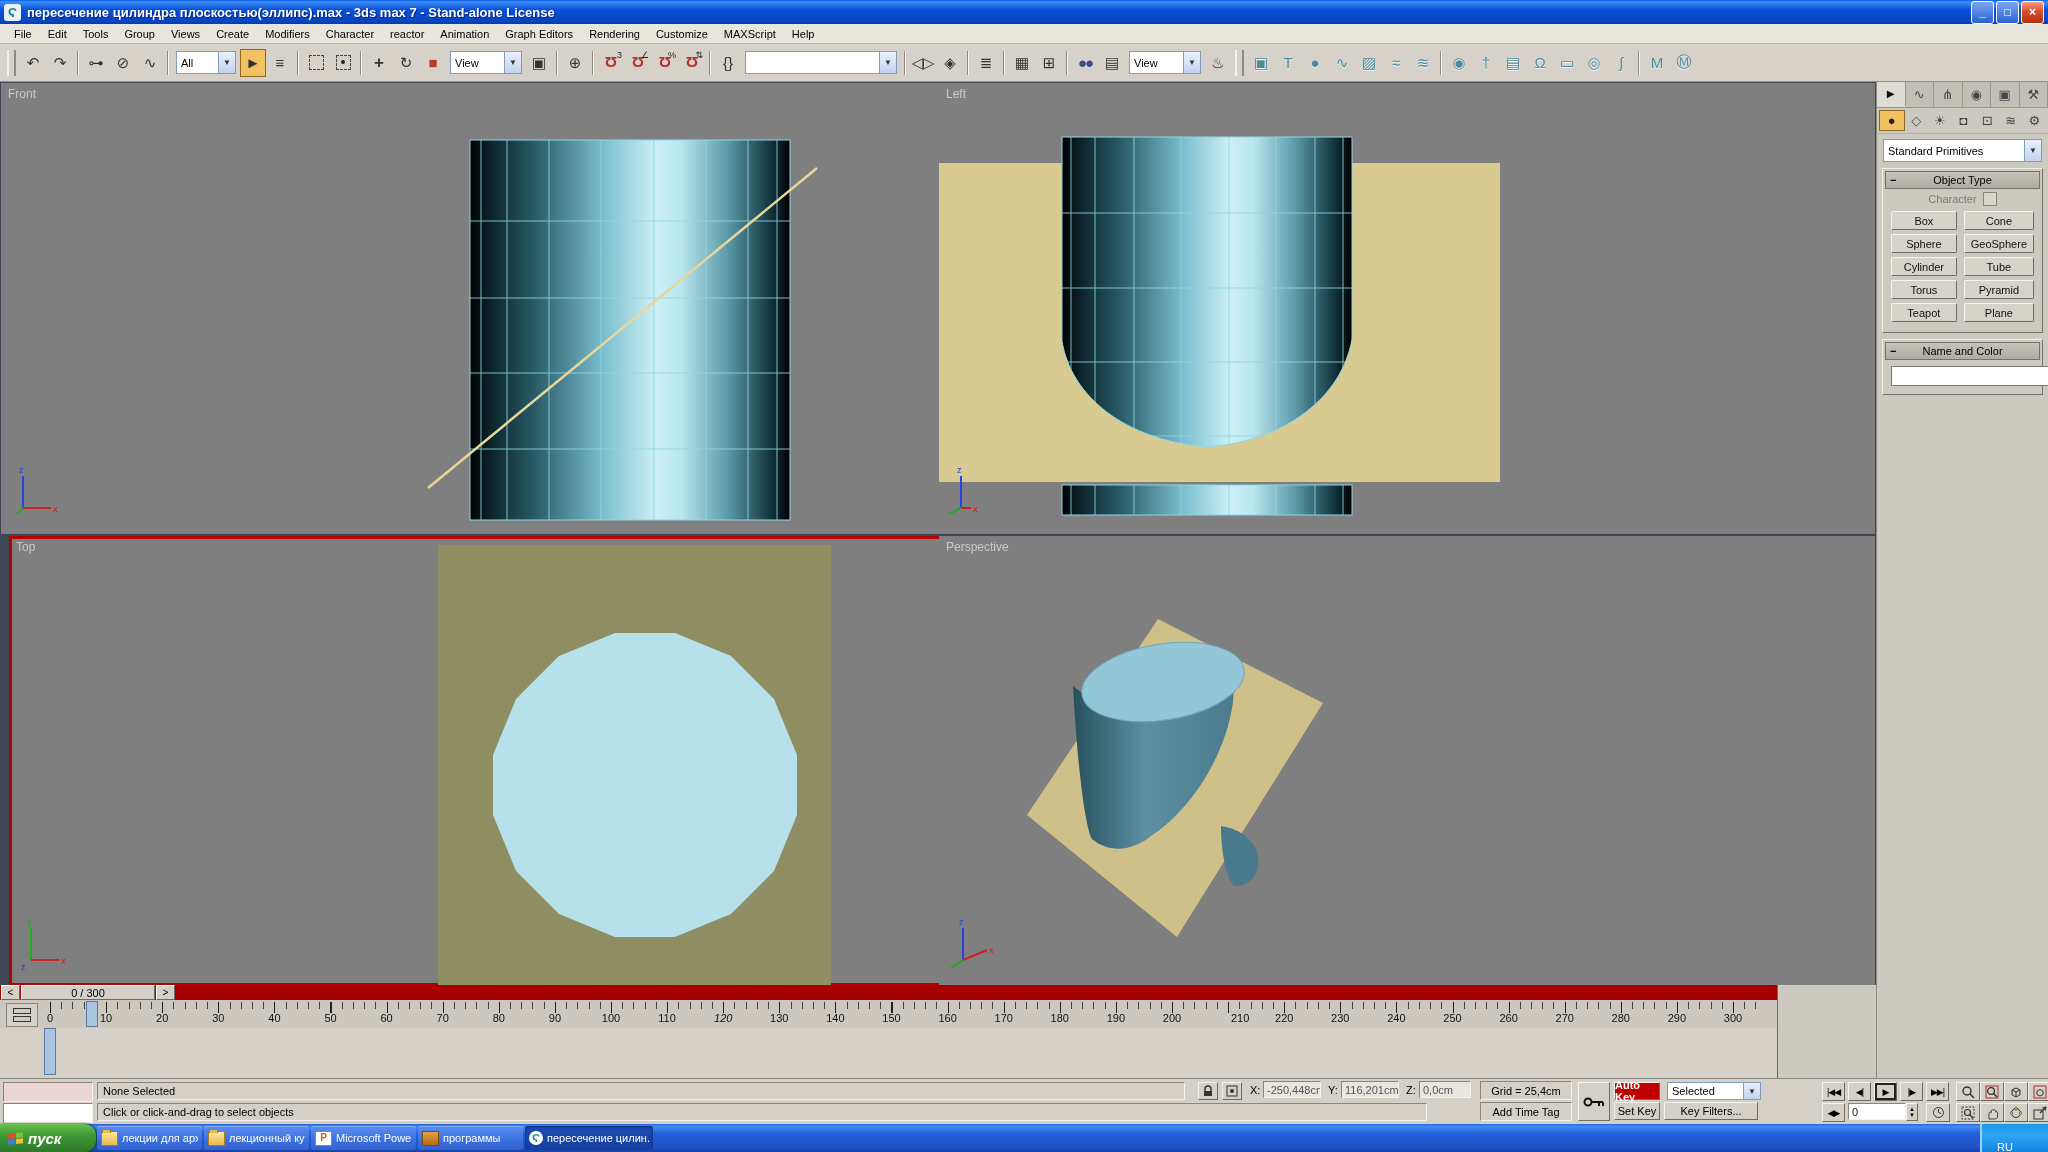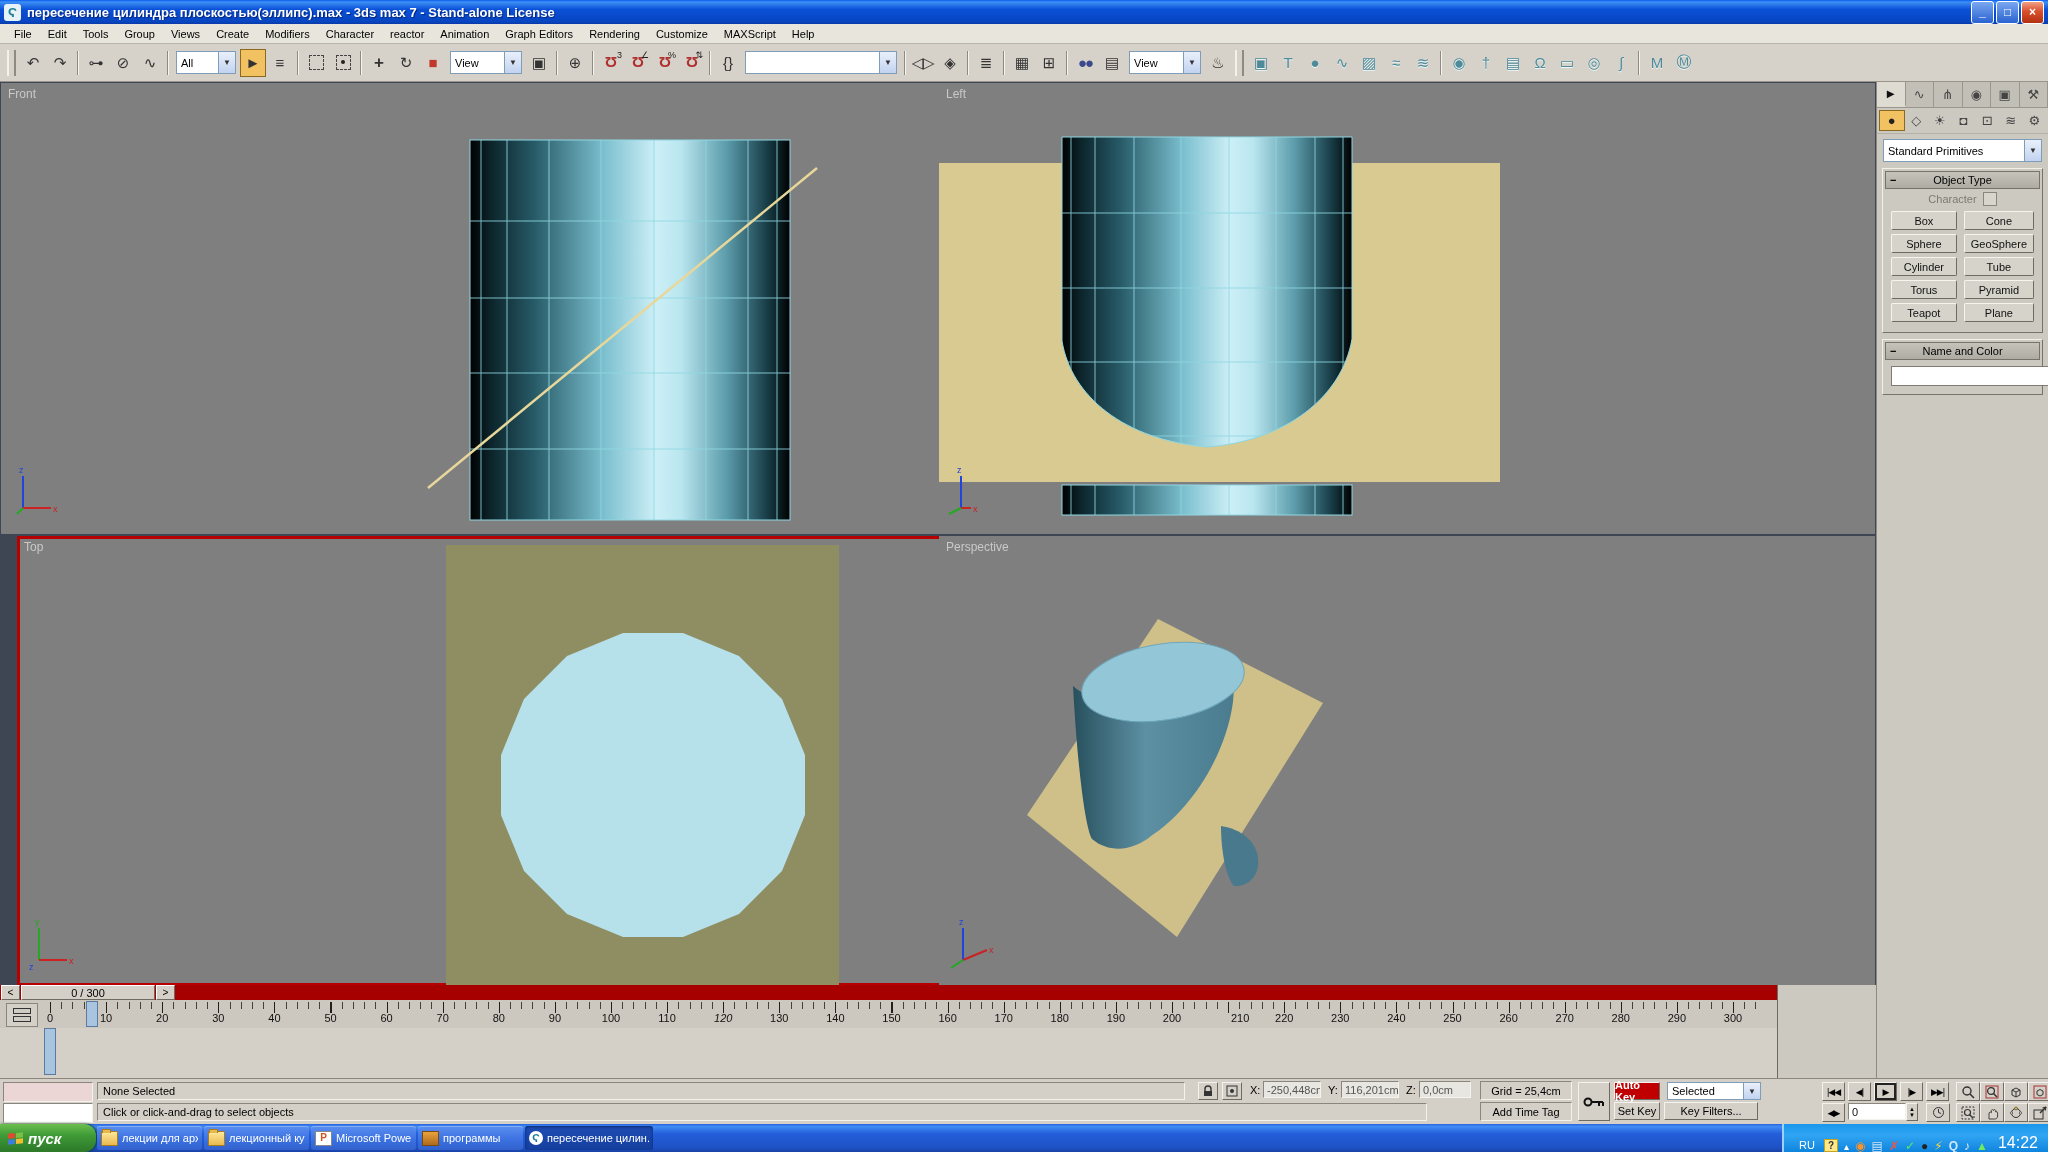--- a/index.html
+++ b/index.html
@@ -124,22 +124,22 @@
     background:linear-gradient(180deg,#5a8ef0,#3a70e0 60%,#3361cc);border-radius:3px;color:#fff;
     font-size:11px;box-shadow:inset 0 1px 0 #86aef5;overflow:hidden;}
   .titem.active{width:120px;background:linear-gradient(180deg,#1c4cb4,#16409e);box-shadow:inset 0 1px 3px #0c2a6e;}
   .tlab{white-space:nowrap;overflow:hidden;}
   .tico{flex:none;width:15px;height:13px;position:relative;}
   .tico.folder{background:linear-gradient(180deg,#ffe89a,#e8b94f);border:1px solid #a97d1e;border-radius:1px;}
   .tico.folder::before{content:"";position:absolute;left:0;top:-3px;width:7px;height:3px;background:#e8b94f;border:1px solid #a97d1e;border-bottom:none;}
   .tico.ppt{background:#fff;border:1px solid #888;color:#d4561e;font-weight:bold;font-size:10px;text-align:center;line-height:12px;}
   .tico.app{background:linear-gradient(180deg,#e8a23f,#b06a1a);border:1px solid #7a4a10;}
   .tico.max{background:#fff;border-radius:50%;width:14px;height:14px;color:#1d7f94;font-weight:bold;font-size:11px;text-align:center;line-height:14px;}
-  #tray{margin-left:auto;display:flex;align-items:flex-end;gap:6px;padding:4px 10px 0 12px;color:#fff;
-    background:linear-gradient(180deg,#1997ec 0%,#30a5f3 40%,#0f84dd 100%);border-left:2px solid #9fd0f5;}
+  #tray{margin-left:auto;display:flex;align-items:flex-start;gap:6px;padding:16px 10px 0 12px;color:#fff;
+    background:linear-gradient(180deg,#1997ec 0%,#30a5f3 40%,#0f84dd 100%);border-left:2px solid #9fd0f5;flex-direction:column;}
   .trayic{font-size:12px;line-height:1;}
   .ti0{color:#ff9228;} .ti1{color:#cfe4f7;} .ti2{color:#ff5040;} .ti3{color:#5af05a;}
   .ti4{color:#222;} .ti5{color:#ffd83d;} .ti6{color:#cfe8ff;font-weight:bold;} .ti7{color:#e5e5e5;} .ti8{color:#71e85f;}
   #clock{font-size:16px;color:#fff;margin-left:4px;}
   .langbox{font-size:11px;padding:1px 3px;}
   .qbox{background:#ffe98a;color:#333;border:1px solid #caa21c;font-size:10px;font-weight:bold;padding:0 3px;}
 </style>
 </head>
 <body>
 
@@ -433,21 +433,21 @@
         <g transform="translate(14,385)">
           <line x1="8" y1="40" x2="8" y2="8" stroke="#2244dd" stroke-width="2"></line>
           <line x1="8" y1="40" x2="18" y2="40" stroke="#cc2222" stroke-width="2"></line>
           <line x1="8" y1="40" x2="-4" y2="46" stroke="#22aa22" stroke-width="2"></line>
           <text x="4" y="5" fill="#2244dd" font-size="9">z</text>
           <text x="20" y="44" fill="#cc2222" font-size="9">x</text>
         </g>
       </svg>
     </div>
 
-    <div class="vp" id="vp-top" style="left:17px;top:454px;width:936px;height:450px;">
+    <div class="vp" id="vp-top" style="left:9px;top:454px;width:936px;height:450px;">
       <span class="vplabel">Top</span>
       <svg width="936" height="450">
         <rect x="429" y="9" width="393" height="441" fill="#8f8d62"></rect>
         <polygon points="788,279 765,335 722,378 666,401 606,401 550,378 507,335 484,279 484,219 507,163 550,120 606,97 666,97 722,120 765,163 788,219" fill="#b6e0ea"></polygon>
         <g transform="translate(14,384)">
           <line x1="8" y1="40" x2="8" y2="8" stroke="#22aa22" stroke-width="2"></line>
           <line x1="8" y1="40" x2="36" y2="40" stroke="#cc2222" stroke-width="2"></line>
           <text x="4" y="5" fill="#22aa22" font-size="9">y</text>
           <text x="38" y="44" fill="#cc2222" font-size="9">x</text>
           <text x="-2" y="50" fill="#2244dd" font-size="9">z</text>

